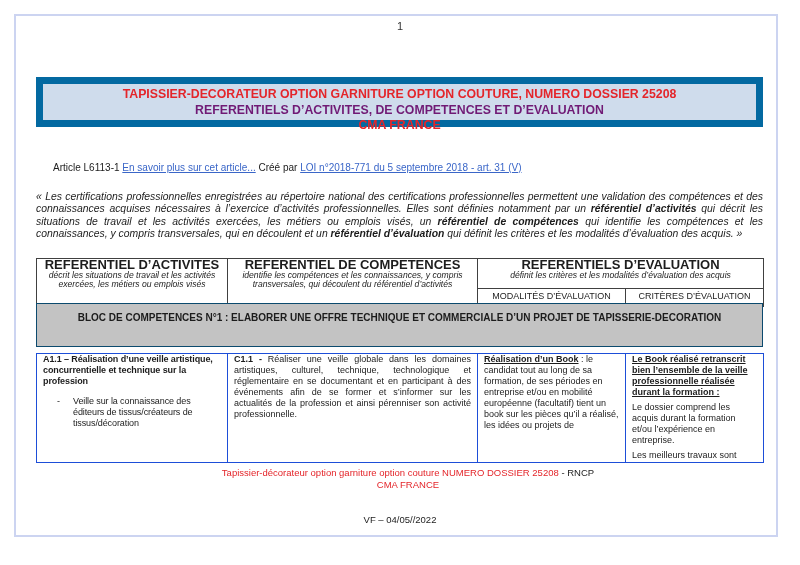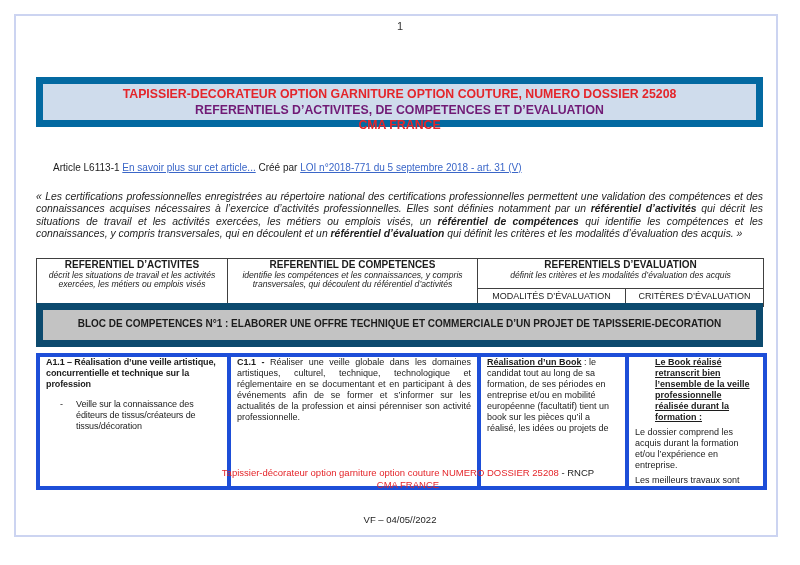--- a/index.html
+++ b/index.html
@@ -32,48 +32,48 @@
   }
   .quote b{font-weight:bold;}
   table.hdr{
     position:absolute;left:36px;top:258px;width:727px;border-collapse:collapse;
     table-layout:fixed;
   }
   table.hdr td{
     border:1px solid #404040;vertical-align:top;text-align:center;
     padding:1px 3px;overflow:hidden;
   }
-  .hcell-title{font-weight:bold;font-size:10px;line-height:10.5px;}
+  .hcell-title{font-weight:bold;font-size:13px;line-height:10.5px;}
   .hcell-desc{font-style:italic;font-size:8.6px;line-height:9.6px;}
   td.sub{font-weight:normal;font-size:9px;line-height:13px;height:15px;padding:0 2px;}
   .band{
     position:absolute;left:36px;top:303px;width:727px;height:44px;box-sizing:border-box;
-    background:#c3c3c3;border:7px solid #0c4a6e;text-align:center;
+    background:#c3c3c3;border:1px solid #0c4a6e;text-align:center;
     font-weight:bold;font-size:10px;line-height:14px;padding-top:7px;
   }
   .band-inner{width:690px;margin:0 auto;}
   table.content{
     position:absolute;left:36px;top:353px;width:727px;border-collapse:collapse;
     table-layout:fixed;height:110px;
   }
   table.content td{
-    border:4px solid #1d4ed8;vertical-align:top;overflow:hidden;
+    border:1px solid #1d4ed8;vertical-align:top;overflow:hidden;
     padding:0 6px;font-size:9px;line-height:11px;height:108px;box-sizing:border-box;
   }
   td.cell-a{padding-top:16px;letter-spacing:-0.1px;}
   .a-heading{font-weight:bold;}
   .a-bullet{display:flex;margin-top:9px;}
   .a-dash{width:16px;margin-left:14px;flex:none;}
   .a-bullet-text{flex:1;}
   td.cell-c{padding-top:19px;text-align:justify;line-height:11.6px;}
   .c-code{font-weight:bold;}
   td.cell-mod{padding-top:28px;font-size:8.5px;line-height:10.8px;}
   .mod-lead{font-weight:bold;text-decoration:underline;}
   td.cell-crit{padding-top:8px;font-size:8.5px;line-height:10.6px;}
-  .crit-heading{font-weight:bold;text-decoration:underline;display:block;margin-left:20px;}
+  .crit-heading{font-weight:bold;text-decoration:underline;display:block;}
   .crit-p{display:block;margin-top:4px;}
   .footer{
     position:absolute;left:0;top:467px;width:800px;text-align:center;
     font-size:9.5px;line-height:11.5px;margin-left:8px;
   }
   .version-line{
     position:absolute;left:0;top:514px;width:800px;text-align:center;font-size:9.5px;
   }
 </style>
 </head>

